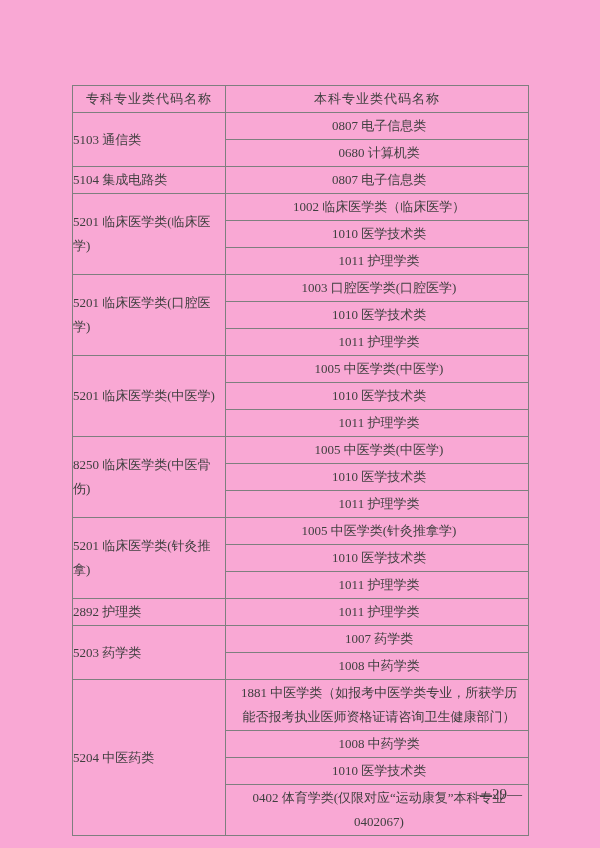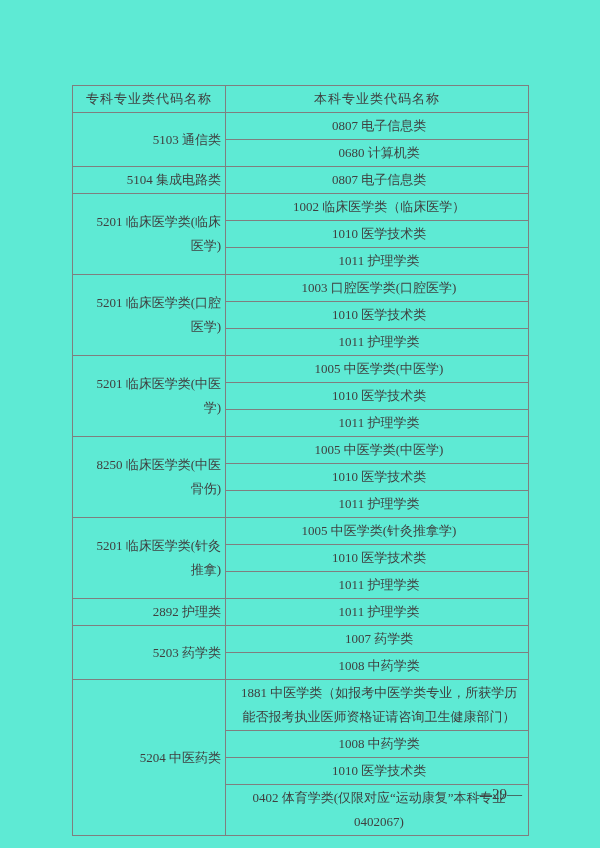--- a/index.html
+++ b/index.html
@@ -4,21 +4,21 @@
 <style>
   html, body {
     margin: 0;
     padding: 0;
     background: #ffffff;
   }
   .page {
     position: relative;
     width: 600px;
     height: 848px;
-    background: #5eead4;
+    background: #f9a8d4;
     font-family: "Liberation Serif", "DejaVu Serif", serif;
     color: #3f3f3f;
     overflow: hidden;
   }
   table.map-table {
     position: absolute;
     left: 72px;
     top: 85px;
     width: 456px;
     border-collapse: collapse;
@@ -37,22 +37,22 @@
   th {
     height: 27px;
     text-align: center;
     letter-spacing: 1px;
   }
   td {
     height: 25px;
     line-height: 24px;
   }
   td.zh {
-    padding: 0 4px 0 11px;
-    text-align: right;
+    padding: 0 4px 0 0;
+    text-align: left;
   }
   td.bk {
     padding: 1px 8px 1px 12px;
     text-align: center;
   }
   .page-number {
     position: absolute;
     left: 477px;
     top: 786px;
     font-size: 15px;

